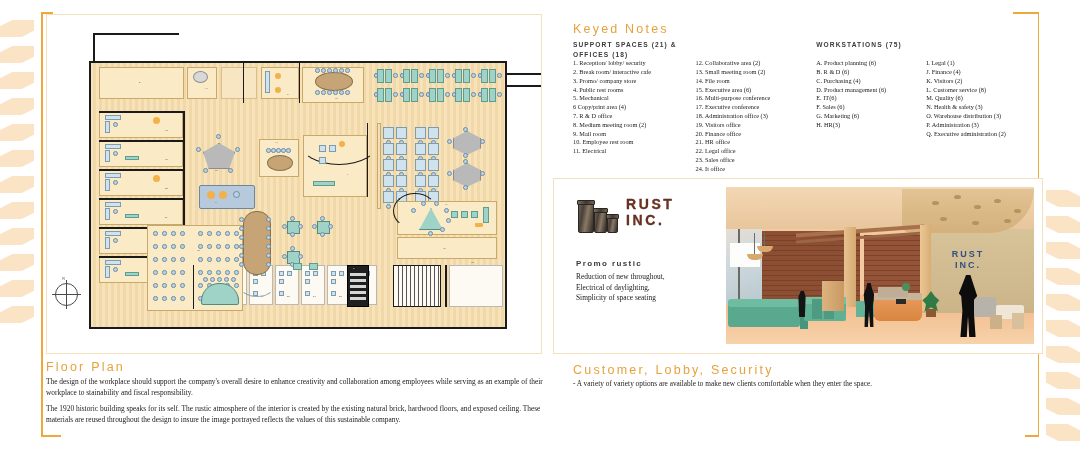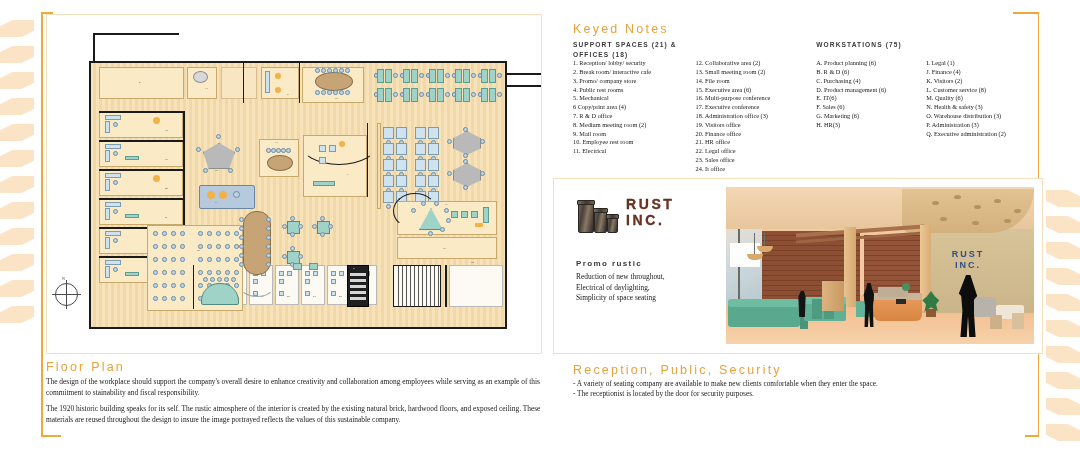--- a/index.html
+++ b/index.html
@@ -526,21 +526,21 @@
       <div class="pw" style="left: 252px; top: 46px; width: 1.4px; height: 42px;"></div>
       <div class="pw" style="left: 320px; top: 108px; width: 1.4px; height: 74px;"></div>
       <div class="pw" style="left: 146px; top: 250px; width: 1.4px; height: 44px;"></div>
       <div class="compass" style="left: 8px; top: 268px;">
         <em>N</em>
       </div>
     </div>
 </div>
 
 <div class="sec-title head" id="floor-title">Floor Plan</div>
-<div class="body-txt" id="floor-p1">The design of  the workplace should support the company's overall desire to enhance creativity and collaboration among employees while serving as an example of  this commitment to stainability and fiscal responsibility.</div>
+<div class="body-txt" id="floor-p1">The design of  the workplace should support the company's overall desire to enhance creativity and collaboration among employees while serving as an example of  their workplace to stainability and fiscal responsibility.</div>
 <div class="body-txt" id="floor-p2">The 1920 historic building speaks for its self. The rustic atmosphere of  the interior is created by the existing natural brick, hardwood floors, and exposed ceiling. These  materials are reused throughout the design to insure the image portrayed reflects the  values of  this sustainable company.</div>
 
 <div class="head" id="keyed-title">Keyed Notes</div>
 
 <div class="kn-wrap">
   <div class="kn-col c1">
     <div class="kn-sub">Support spaces (21) &amp;</div>
     <div class="kn-sub">offices (18)</div>
     <ul id="kn1">
         <li>1. Reception/ lobby/ security</li>
@@ -674,17 +674,16 @@
       <div class="r" style="left:248px;top:110px;width:22px;height:20px;background:#b7b3ab;border-radius:3px;"></div>
       <div class="r" style="left:270px;top:118px;width:28px;height:14px;background:#efe6d8;border-radius:2px;"></div>
       <div class="r" style="left:264px;top:128px;width:12px;height:14px;background:#cbb08a;"></div>
       <div class="r" style="left:286px;top:126px;width:12px;height:16px;background:#d8c09c;"></div>
       <div class="r" style="left:136px;top:96px;width:14px;height:44px;background:#111;clip-path:polygon(38% 0,62% 0,72% 13%,86% 26%,78% 52%,82% 100%,58% 100%,50% 62%,42% 100%,18% 100%,22% 52%,12% 26%,28% 13%);"></div>
       <div class="r" style="left:232px;top:88px;width:20px;height:62px;background:#0d0d0d;clip-path:polygon(40% 0,62% 0,72% 10%,96% 34%,80% 40%,80% 62%,88% 100%,56% 100%,50% 66%,44% 100%,12% 100%,22% 58%,16% 34%,4% 30%,28% 10%);"></div>
       <div class="r" style="left:70px;top:104px;width:12px;height:26px;background:#141414;clip-path:polygon(40% 0,66% 0,80% 22%,74% 100%,26% 100%,20% 22%);"></div>
     </div>
 </div>
 
-<div class="head" id="rec-title">Reception, Public, Security</div>
+<div class="head" id="rec-title">Customer, Lobby, Security</div>
 <div id="rec-bullets">
-    <div>- A variety of  seating company are available to make new clients comfortable when they enter the space.</div>
-    <div>- The receptionist is located by the door for security purposes.</div>
+    <div>- A variety of  variety options are available to make new clients comfortable when they enter the space.</div>
   </div>
 
 </body></html>

